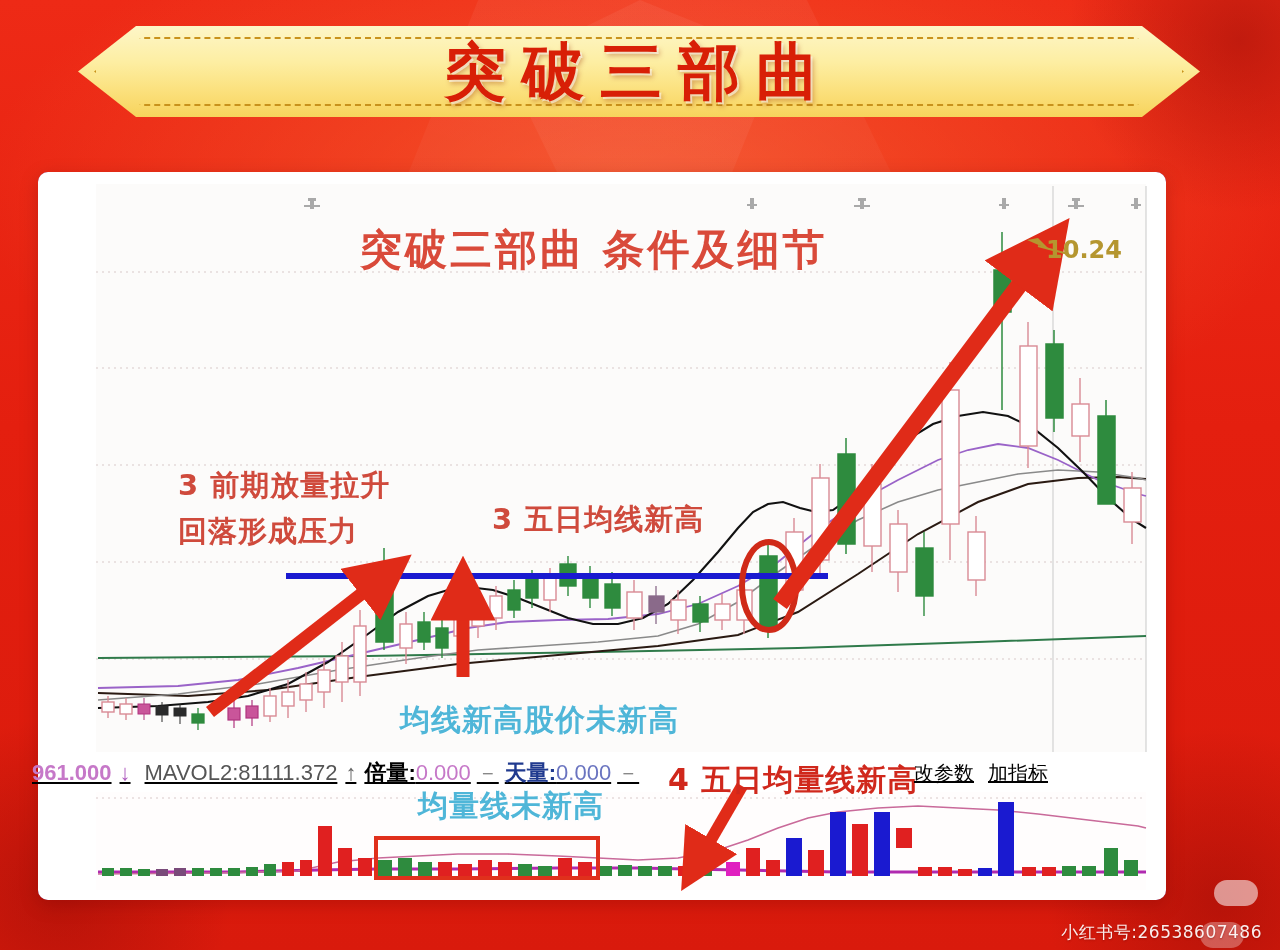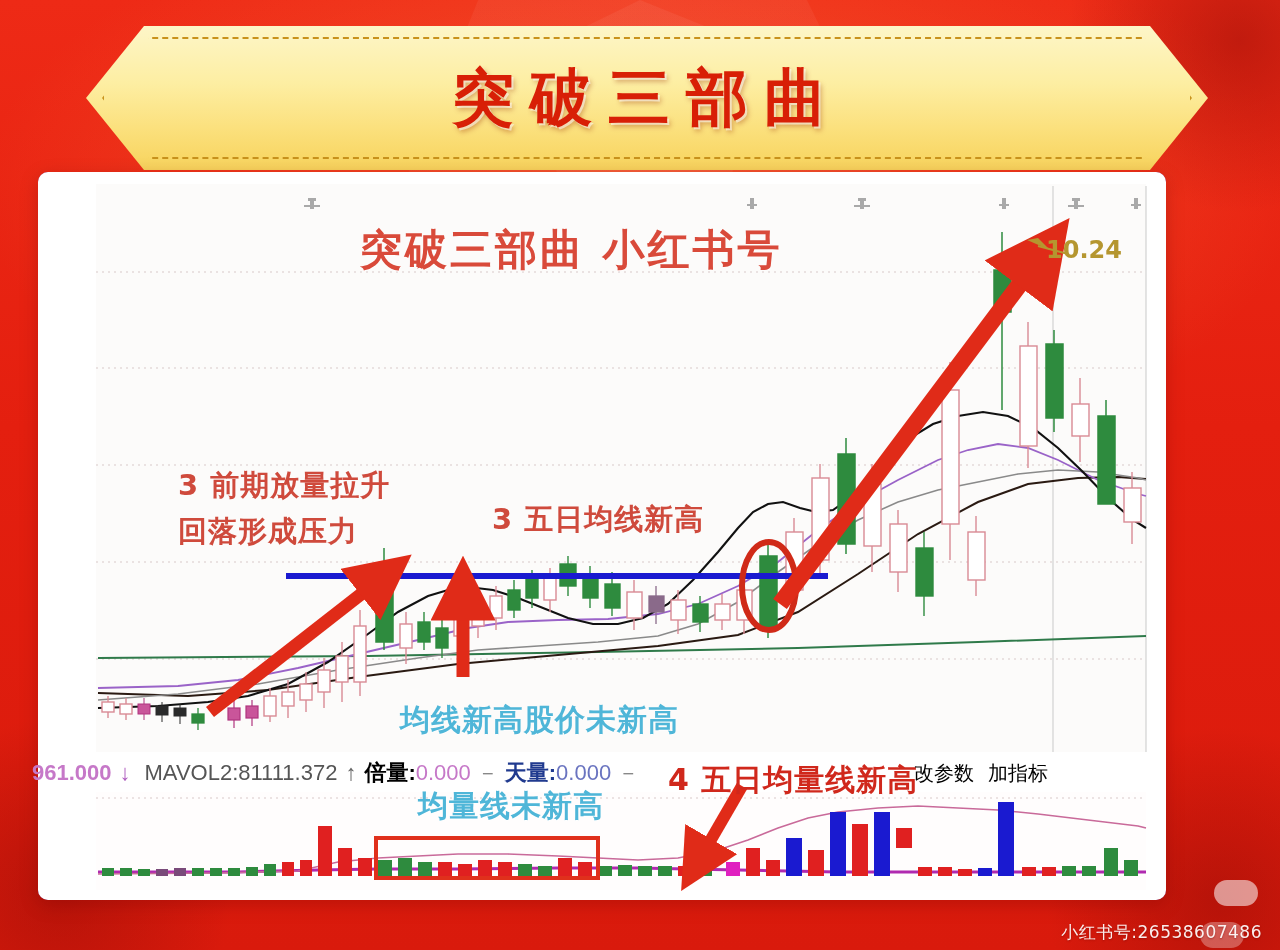--- a/index.html
+++ b/index.html
@@ -19,21 +19,21 @@
   .bg-ray{position:absolute;top:0;left:50%;width:300px;height:950px;
     transform-origin:50% 0%;
     background:linear-gradient(180deg,rgba(255,255,255,.055),rgba(255,255,255,0) 70%);}
   .bg-corner{position:absolute;width:360px;height:360px;
     background:radial-gradient(circle at 50% 50%,rgba(140,10,5,.45),rgba(140,10,5,0) 68%);}
   .bg-corner.bl{left:-120px;bottom:-120px;}
   .bg-corner.br{right:-120px;bottom:-130px;}
   .bg-corner.tr{right:-140px;top:-140px;}
 
   
-  .banner-wrap{position:absolute;left:86px;top:26px;width:1122px;height:144px;}
+  .banner-wrap{position:absolute;left:78px;top:26px;width:1122px;height:91px;}
   .banner{
     position:absolute;inset:0;
     background:linear-gradient(180deg,#fdf6c8 0%,#fdeea2 40%,#fbe07c 72%,#f7d35c 100%);
     clip-path:polygon(0% 50%,58px 0%,calc(100% - 58px) 0%,100% 50%,calc(100% - 58px) 100%,58px 100%);
     box-shadow:0 3px 10px rgba(120,0,0,.25);
   }
   .banner-dash{
     position:absolute;left:16px;top:11px;right:16px;bottom:11px;
     border:2px dashed #c8921c;
     clip-path:polygon(0% 50%,48px 0%,calc(100% - 48px) 0%,100% 50%,calc(100% - 48px) 100%,48px 100%);
@@ -67,21 +67,21 @@
   .note-cyan{color:#4fb6d8;font-weight:bold;font-size:30px;letter-spacing:1px;
     text-shadow:0 1px 0 rgba(255,255,255,.7);}
   .note3{left:400px;top:700px;}
   .note5{left:418px;top:786px;}
   .note4{left:668px;top:760px;color:#d0281c;font-weight:bold;font-size:30px;letter-spacing:1px;}
 
   .price-tag{left:1046px;top:236px;color:#b5962f;font-size:24px;font-weight:bold;}
 
   
   .ind-strip{position:absolute;left:38px;top:752px;width:1128px;height:42px;
-    display:flex;align-items:center;}
+    display:flex;align-items:center;text-decoration:underline;}
   .ind-txt{font-size:22px;font-family:"Liberation Sans","DejaVu Sans",sans-serif;white-space:nowrap;}
   .ind-val{color:#c678c8;font-weight:bold;margin-left:-6px;}
   .ind-arrow-d{color:#b05ec0;font-weight:bold;margin:0 8px;}
   .ind-mavol{color:#555;margin-left:6px;}
   .ind-arrow-u{color:#666;font-weight:bold;margin:0 8px;}
   .ind-bei-k{color:#000000;font-weight:bold;}
   .ind-bei-v{color:#c678c8;}
   .ind-dash{color:#888;margin:0 6px;}
   .ind-tian-k{color:#203a8f;font-weight:bold;}
   .ind-tian-v{color:#6a74c0;}
@@ -426,21 +426,21 @@
 
         <rect x="338" y="666" width="222" height="40" fill="none" stroke="#e0301c" stroke-width="4"></rect>
 
         <line x1="704" y1="614" x2="660" y2="690" stroke="#e02b18" stroke-width="12" marker-end="url(#arrowhead)"></line>
       </svg>
     </div>
 
     <div class="ov price-tag" style="left:1008px;top:64px;">10.24</div>
   </div>
 
-  <div class="ov headline">突破三部曲  小红书号</div>
+  <div class="ov headline">突破三部曲  条件及细节</div>
 
   <div class="ov note-red note1a">3 前期放量拉升</div>
   <div class="ov note-red note1b">回落形成压力</div>
   <div class="ov note-red note2b">3 五日均线新高</div>
 
   <div class="ov note-cyan note3">均线新高股价未新高</div>
   <div class="ov note-cyan note5">均量线未新高</div>
   <div class="ov note4">4 五日均量线新高</div>
 
   <div class="ind-strip">

